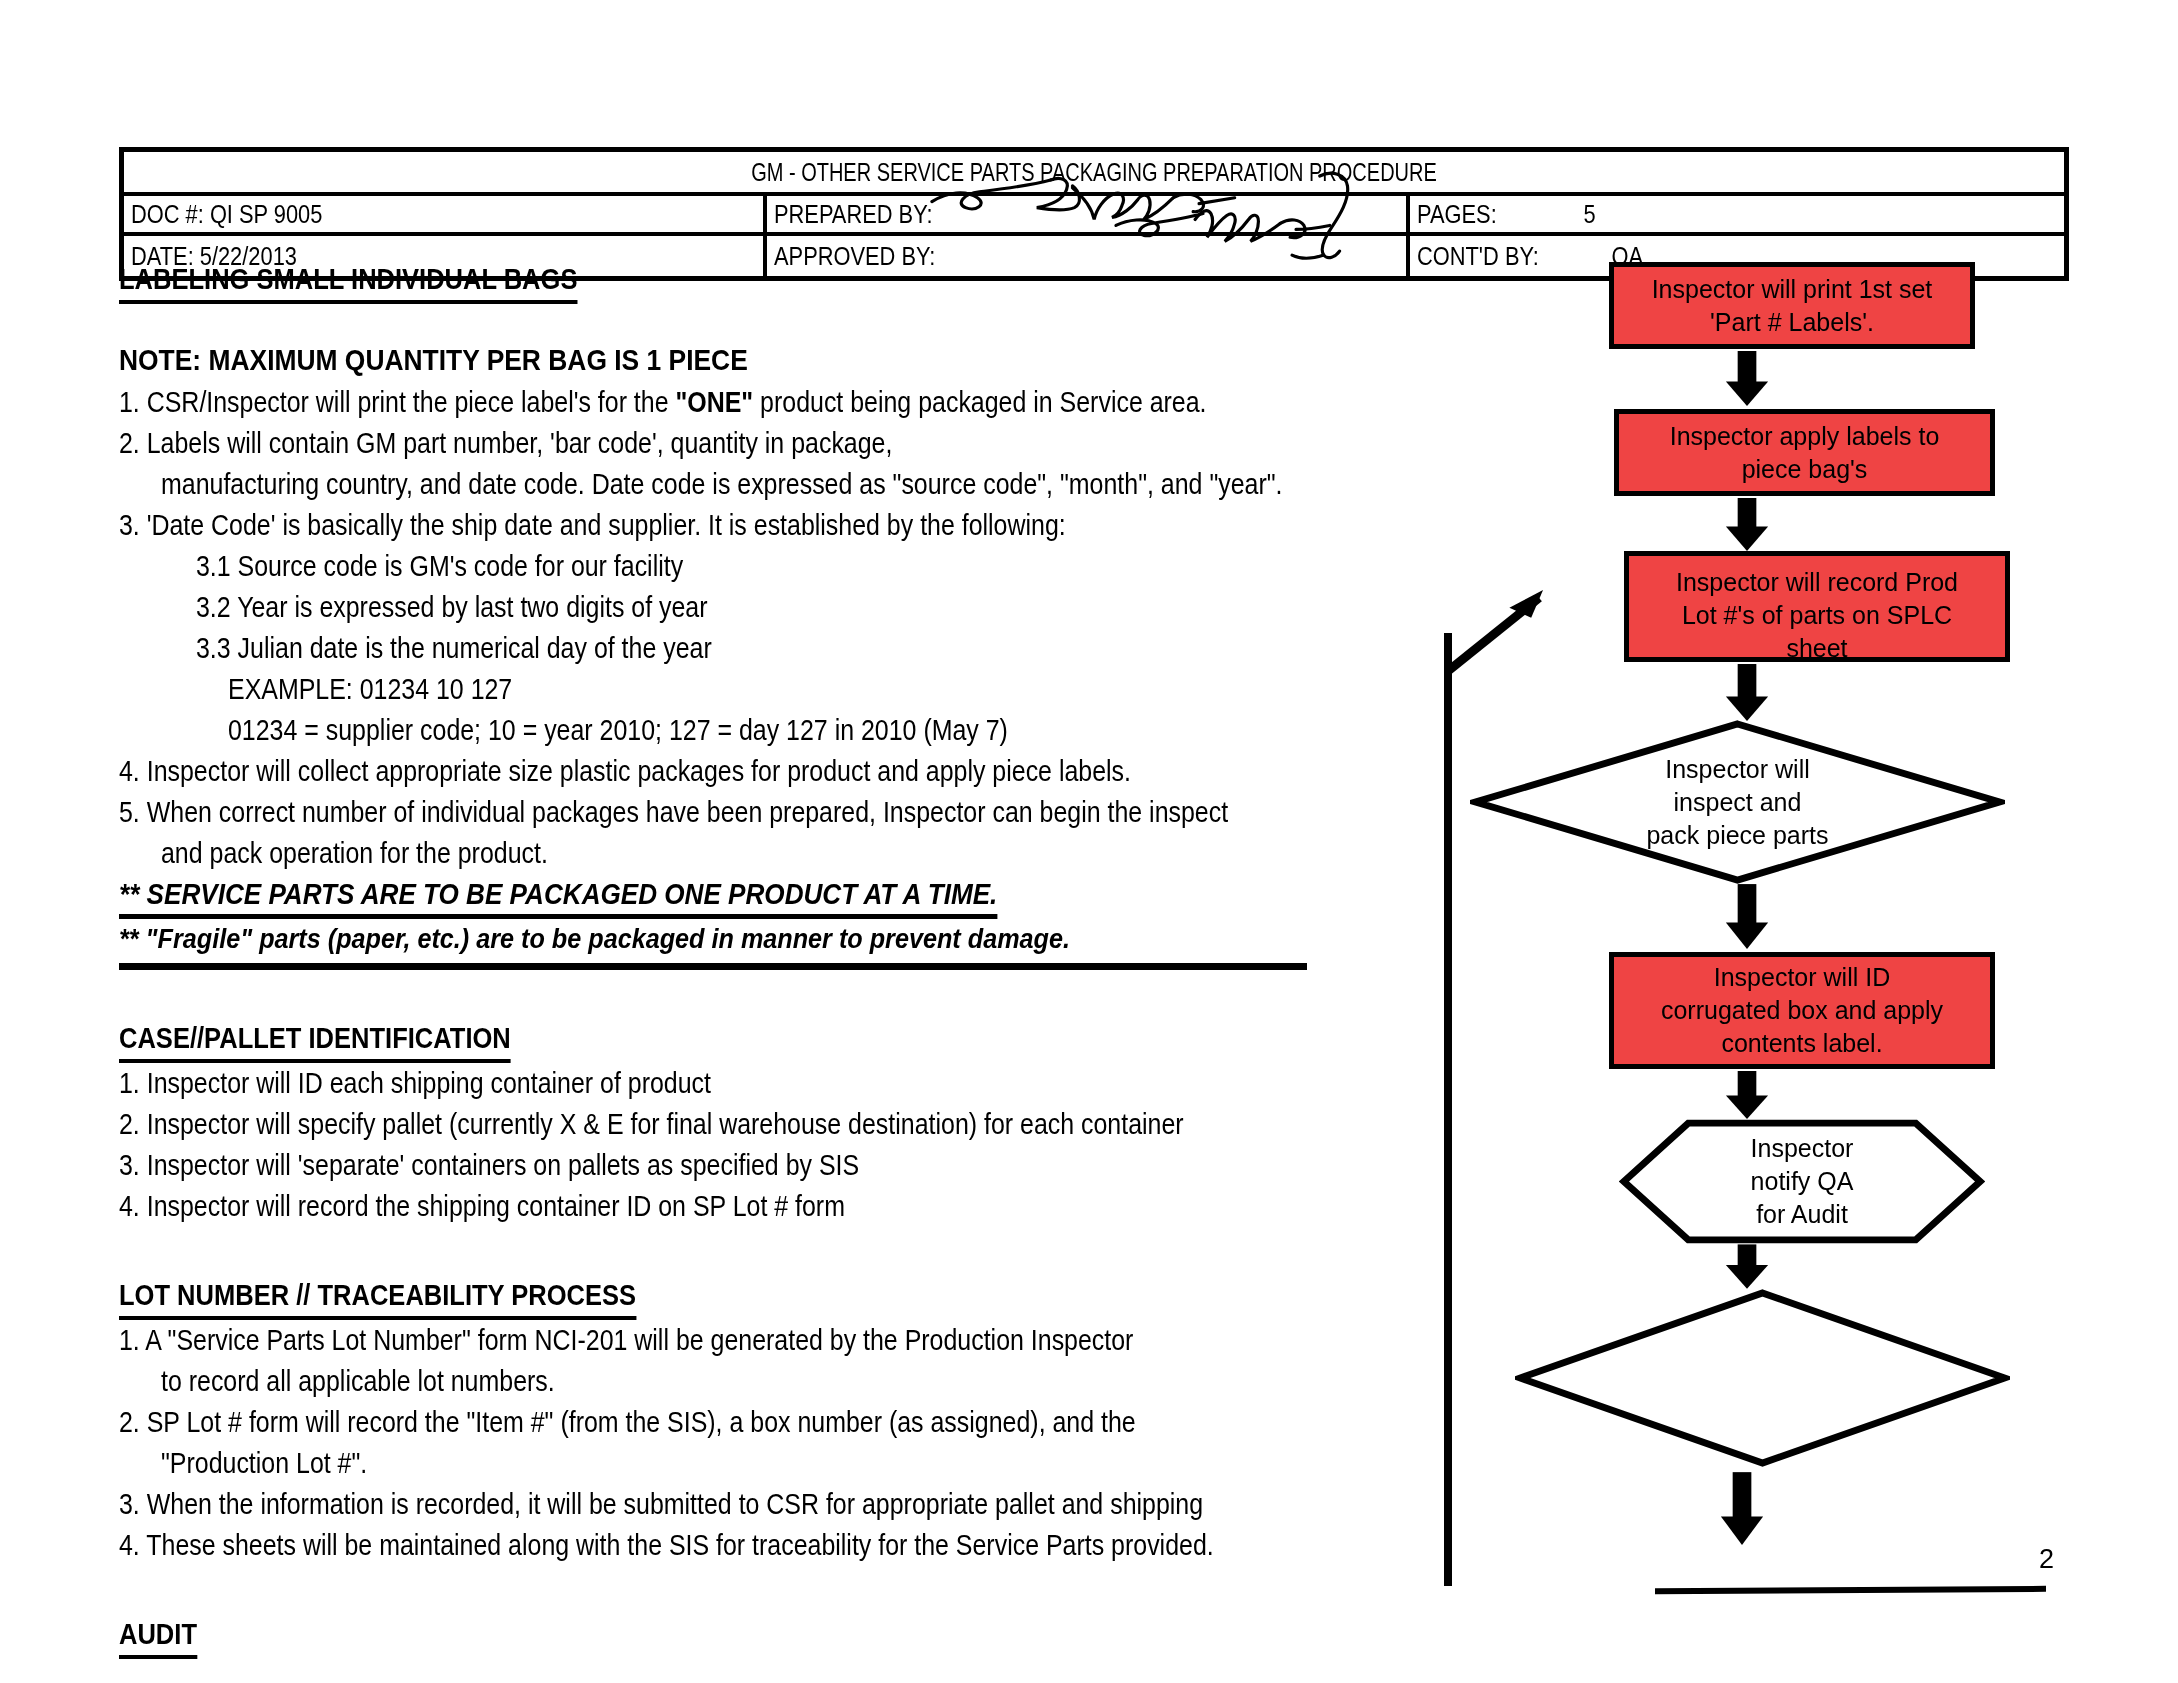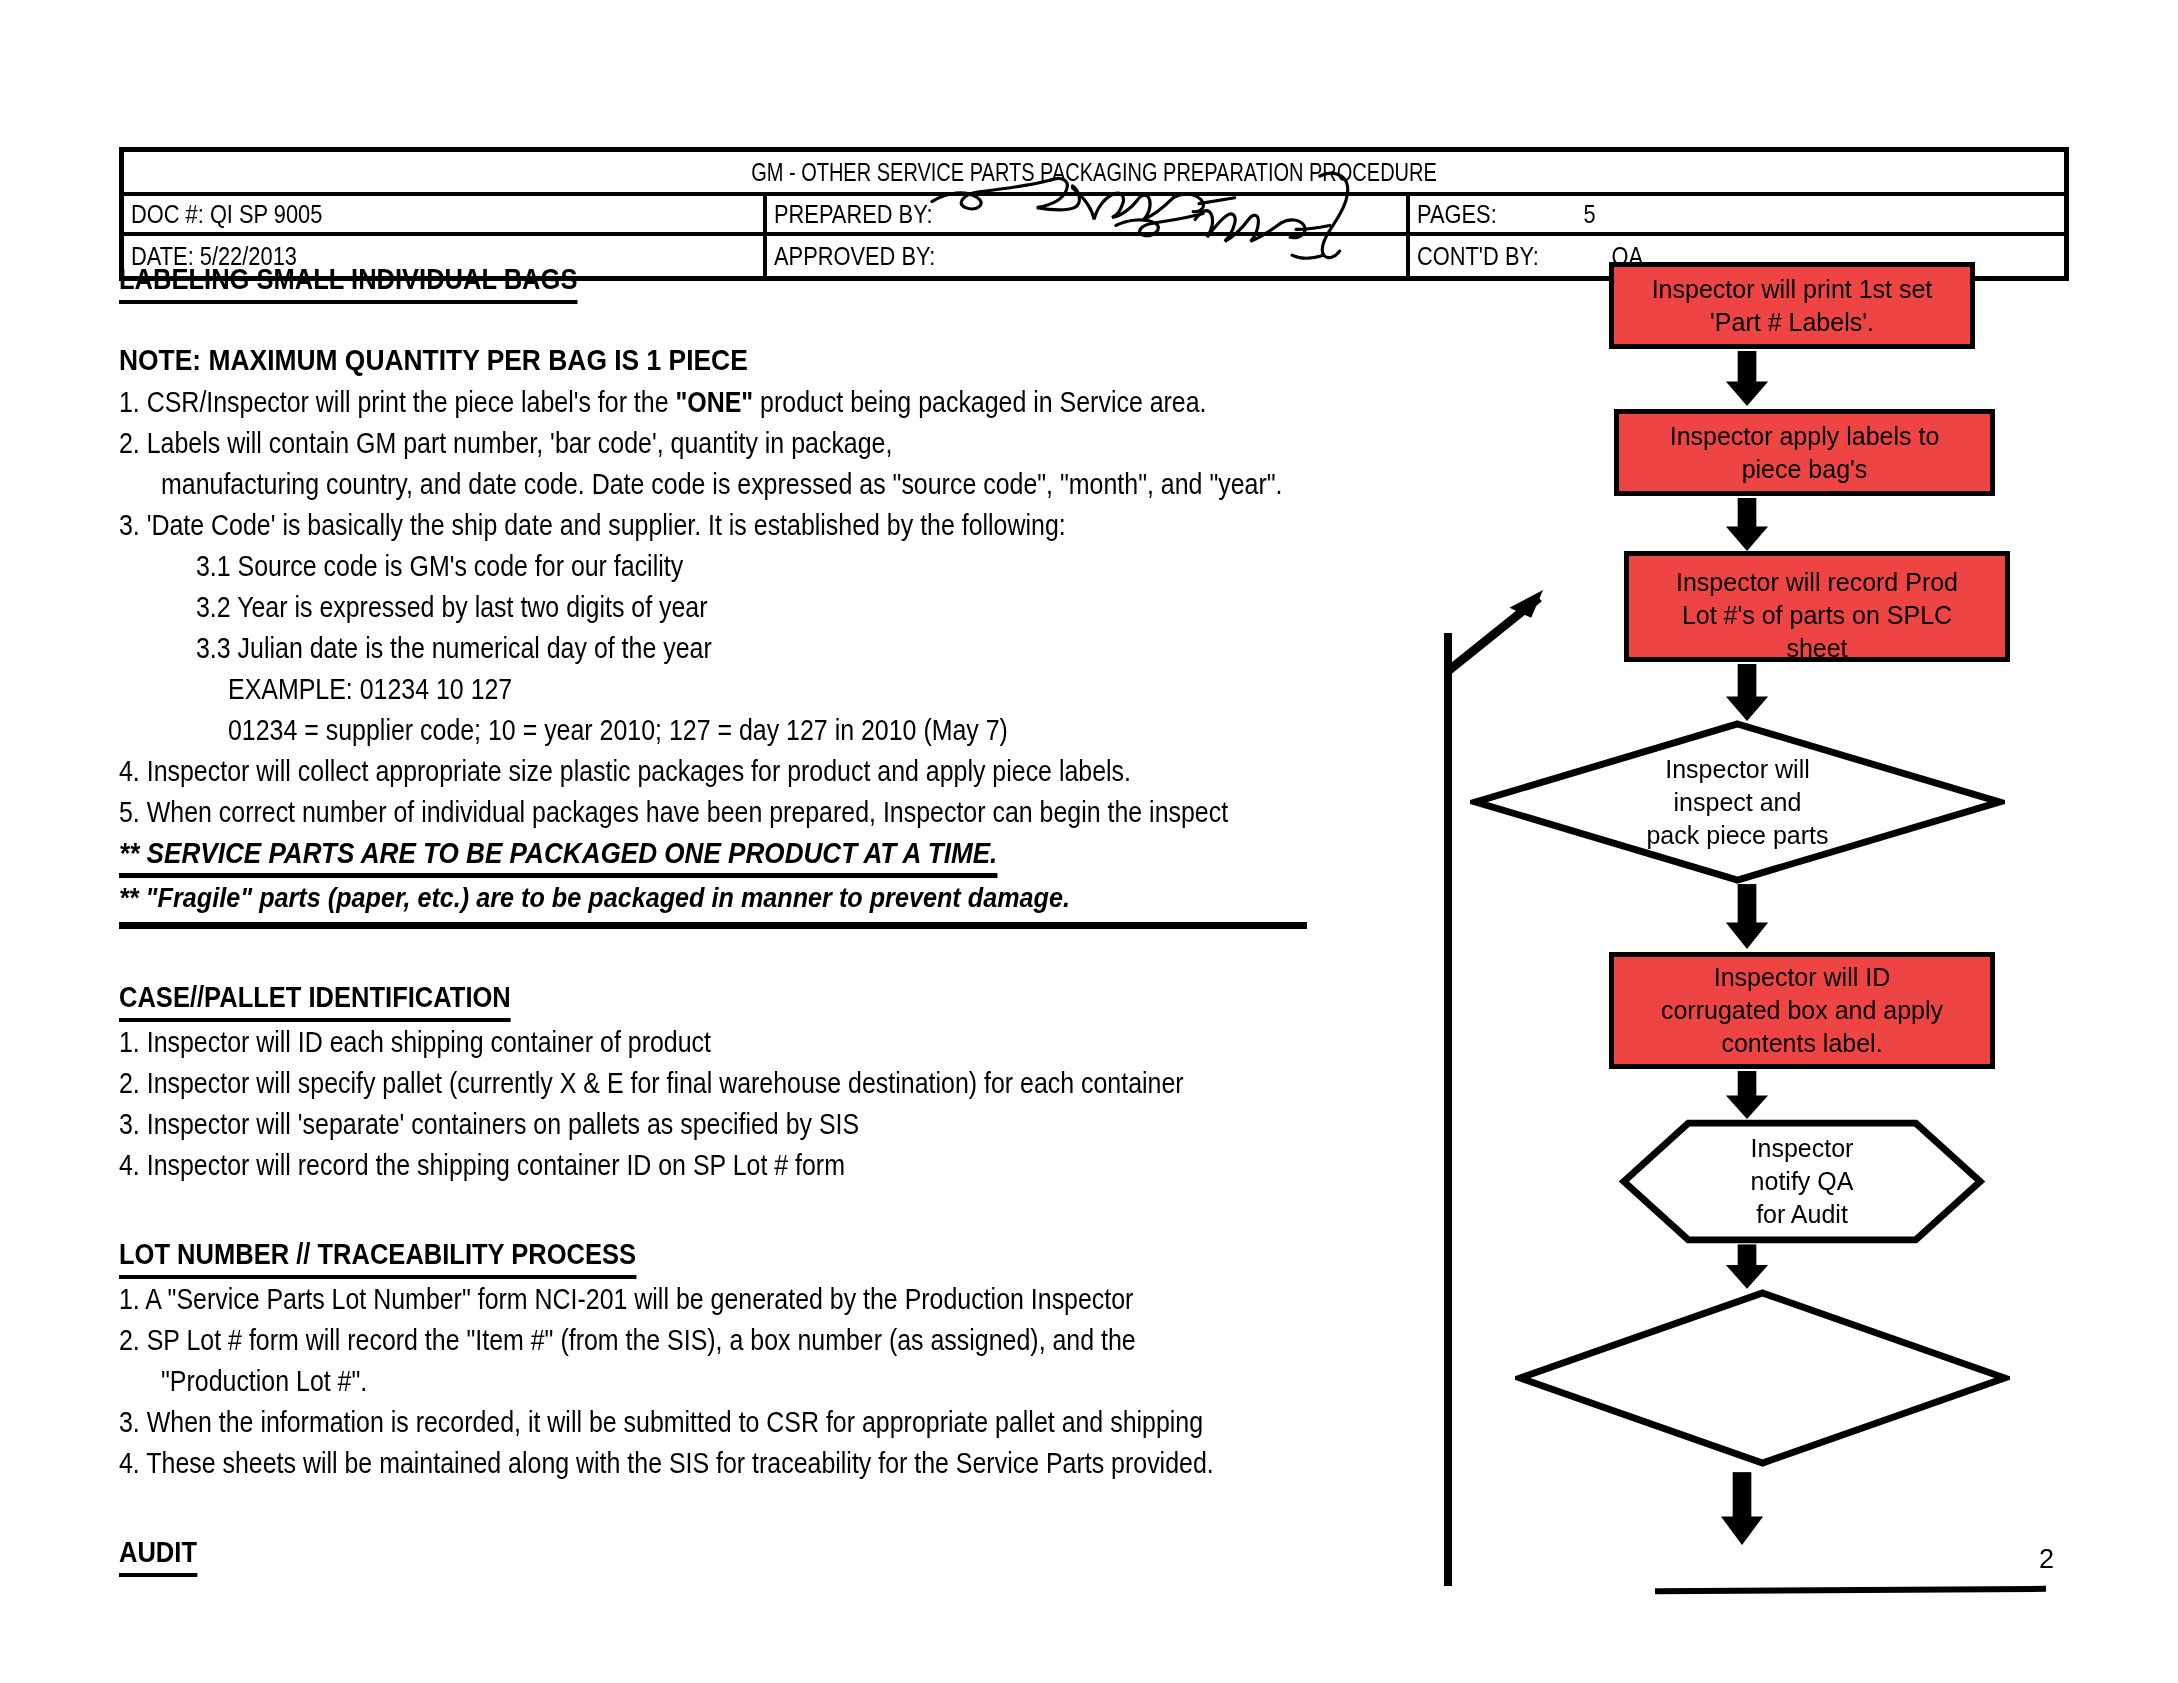--- a/index.html
+++ b/index.html
@@ -304,20 +304,23 @@
   </div>
   <div class="ln" style="padding-left:109px">
     <span class="sq">01234 = supplier code;  10 = year 2010;     127 =  day 127 in 2010 (May 7)</span>
   </div>
   <div class="ln">
     <span class="sq">4. Inspector will collect appropriate size plastic packages for product and apply piece labels.</span>
   </div>
   <div class="ln">
     <span class="sq">5. When correct number of individual packages have been prepared, Inspector can begin the inspect</span>
   </div>
+  <div class="ln ind1">
+    <span class="sq">and pack operation for the product.</span>
+  </div>
 
   <div class="warn">
     <span class="sq">**   SERVICE PARTS ARE TO BE PACKAGED ONE PRODUCT AT A TIME.</span>
   </div>
   <div class="warn2">
     <span class="sq">** "Fragile" parts (paper, etc.) are to be packaged in manner to prevent damage.</span>
   </div>
   <div class="rule-thick"></div>
 
   <div class="spacer-lg"></div>
@@ -338,20 +341,23 @@
     <span class="sq">4.  Inspector will record the shipping container ID on SP Lot # form</span>
   </div>
 
   <div class="spacer-lg"></div>
 
   <div class="sec-head">
     <span class="sq">LOT NUMBER // TRACEABILITY PROCESS</span>
   </div>
   <div class="ln">
     <span class="sq">1.  A "Service Parts Lot Number" form NCI-201 will be generated by the Production Inspector</span>
+  </div>
+  <div class="ln ind1">
+    <span class="sq">to record all applicable lot numbers.</span>
   </div>
   <div class="ln">
     <span class="sq">2. SP Lot # form will record the "Item #" (from the SIS), a box number (as assigned), and the</span>
   </div>
   <div class="ln ind1">
     <span class="sq">"Production Lot #".</span>
   </div>
   <div class="ln">
     <span class="sq">3. When the information is recorded, it will be submitted to CSR for appropriate pallet and shipping</span>
   </div>

